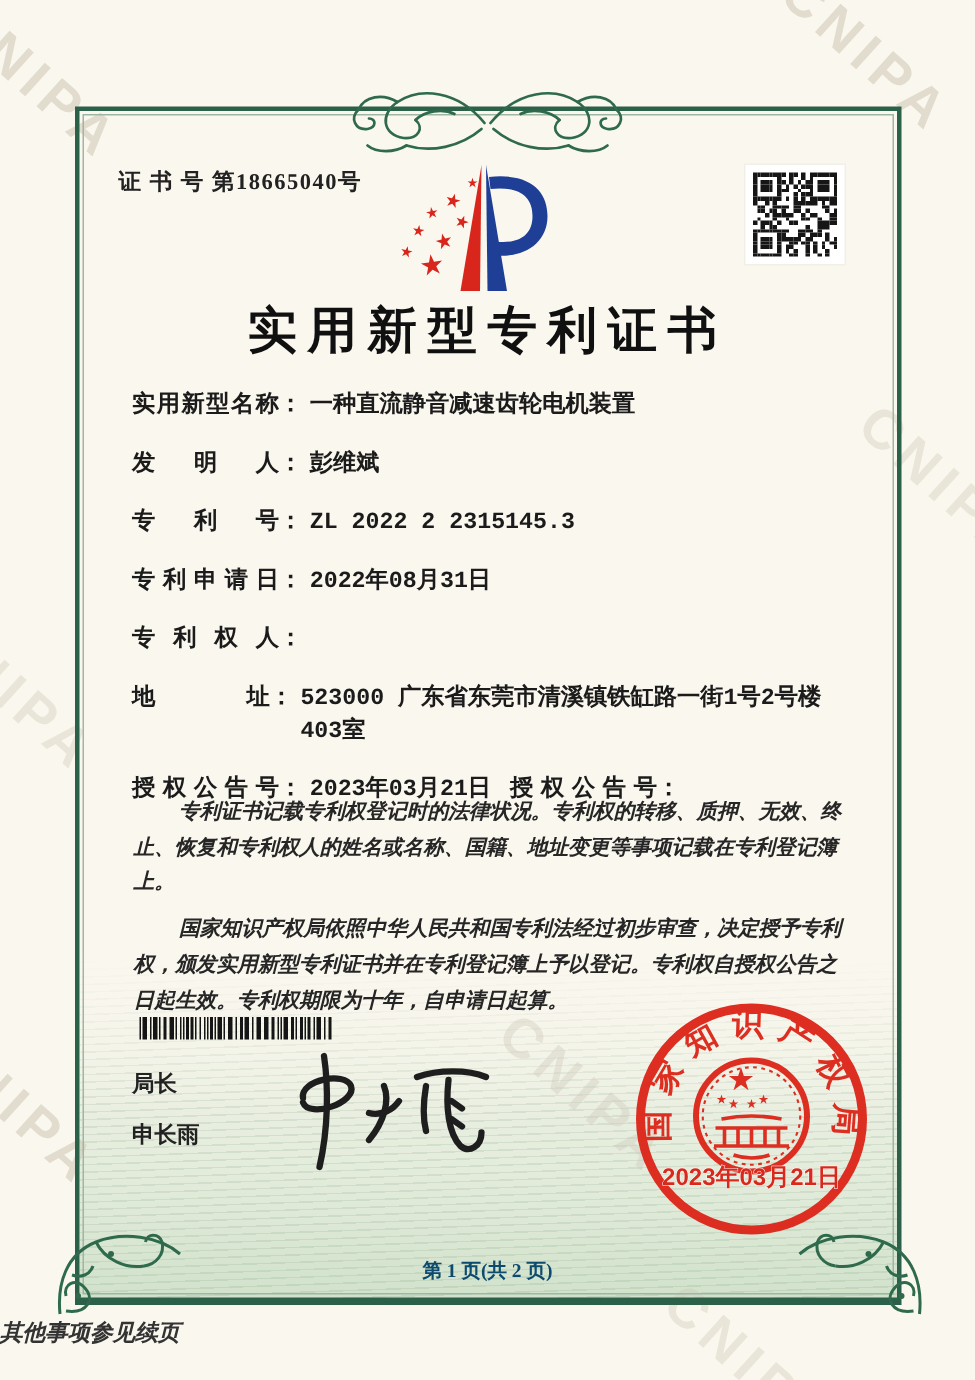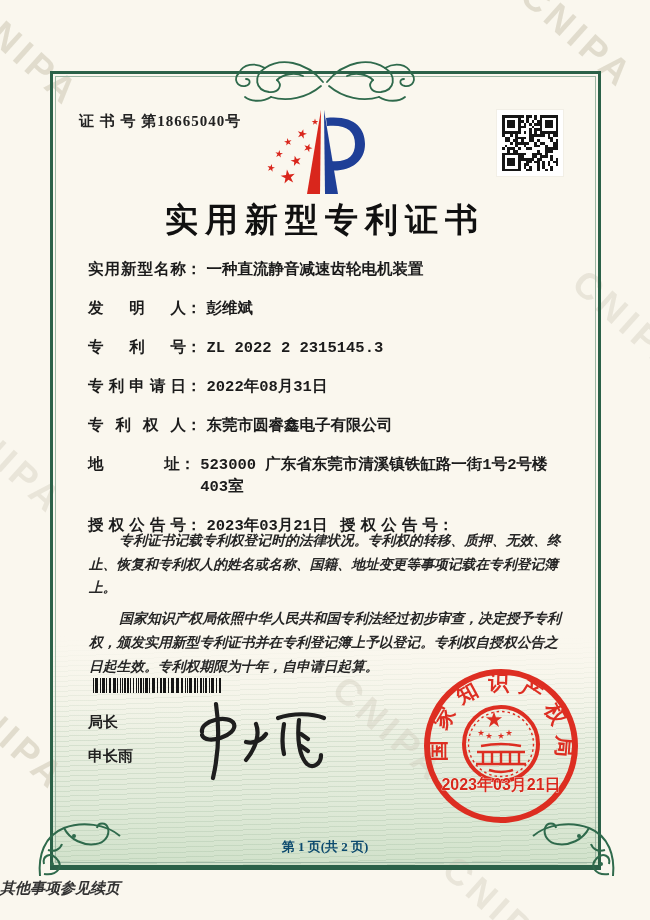--- a/index.html
+++ b/index.html
@@ -592,21 +592,20 @@
       <span class="fvalue">ZL 2022 2 2315145.3</span>
     </div>
     <div class="frow">
       <span class="flabel">专利申请日</span>
         <span class="fcolon">：</span>
       <span class="fvalue">2022年08月31日</span>
     </div>
     <div class="frow">
       <span class="flabel">专利权人</span>
         <span class="fcolon">：</span>
-      <span class="fvalue">东莞市圆睿鑫电子有限公司</span>
     </div>
     <div class="frow">
       <span class="flabel">地址</span>
         <span class="fcolon">：</span>
       <span class="fvalue">523000 广东省东莞市清溪镇铁缸路一街1号2号楼403室</span>
     </div>
     <div class="frow">
       <span class="fgroup first">
         <span class="flabel">授权公告号</span>
           <span class="fcolon">：</span>

